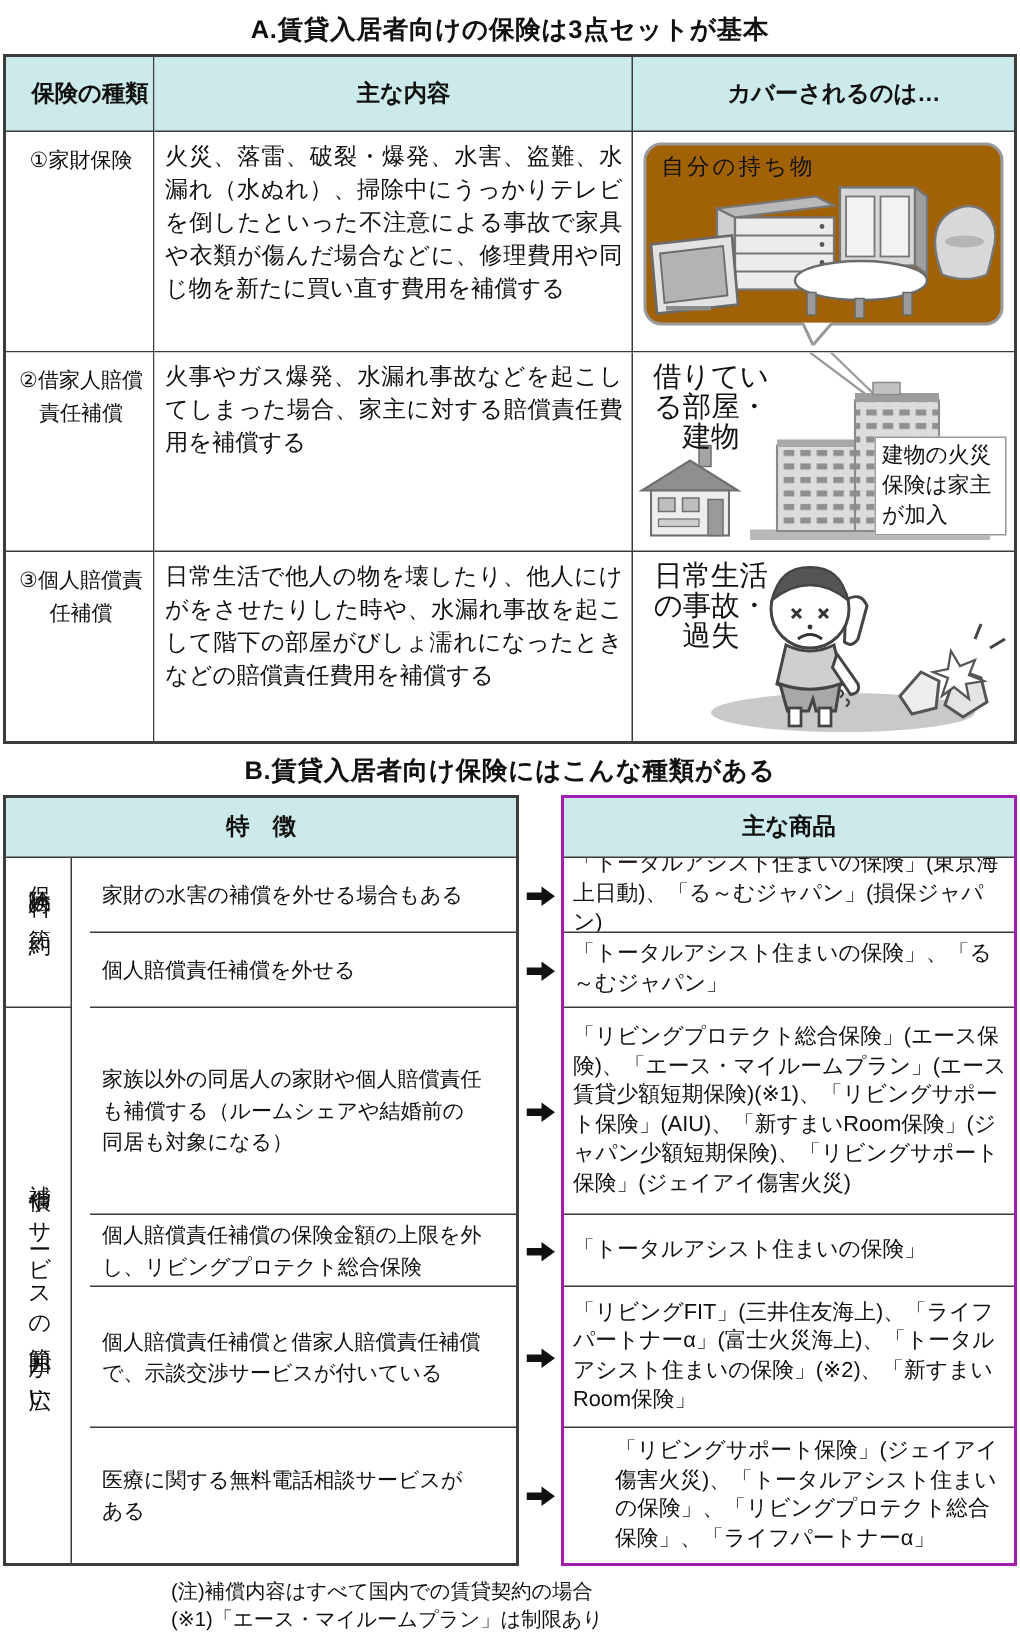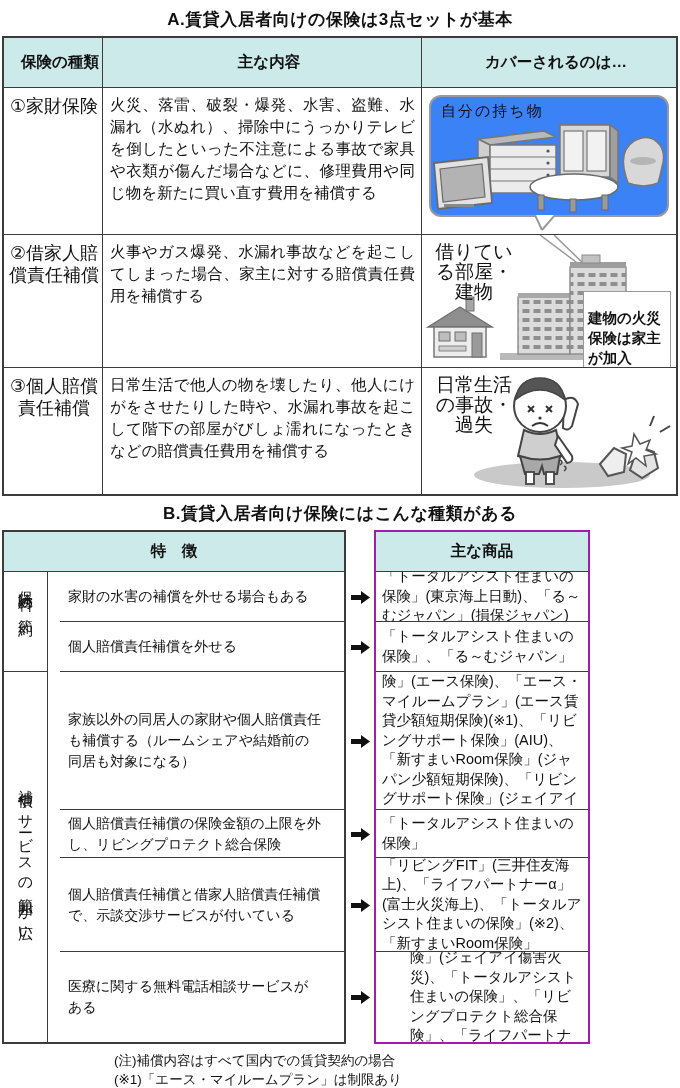--- a/index.html
+++ b/index.html
@@ -16,37 +16,37 @@
   
   .grid-a {
     display: grid; grid-template-columns: 99px 319px 1fr;
     grid-template-rows: 50px 147px 133px 126px;
     border: 2px solid #3c3c3c; width: 676px;
   }
   .cell { border-right: 1px solid #3c3c3c; border-bottom: 1px solid #3c3c3c; overflow: hidden; position: relative; background: #fff; padding-left: 14px; }
   .cell.last-col { border-right: none; }
   .cell.last-row { border-bottom: none; }
   .hdr { background: #cdeaea; font-weight: bold; font-size: 15.5px; display: flex; align-items: center; justify-content: center; }
-  .type-cell { font-size: 18px; line-height: 22px; padding: 7px 3px 0 5px; text-align: center; }
+  .type-cell { font-size: 14px; line-height: 22px; padding: 7px 3px 0 5px; text-align: center; }
   .desc-cell { font-size: 15.5px; line-height: 22px; padding: 6px 6px 0 7px; text-align: justify; }
   .pic-cell { padding: 0; }
   .pic-label { position: absolute; top: 7px; left: 9px; width: 86px; font-size: 19px; line-height: 20px; z-index: 3; text-align: center; }
 
   
   .bubble { position: absolute; left: 7px; top: 7px; right: 7px; height: 122px;
-            border: 2px solid #9a9a9a; border-radius: 12px; background: #3b82f6; }
+            border: 2px solid #9a9a9a; border-radius: 12px; background: #a16207; }
   .bubble-label { position: absolute; top: 5px; left: 10px; font-size: 15px; letter-spacing: 2px; }
   .bubble-tail { position: absolute; left: 44%; top: 118px; z-index: 2; }
   .furniture { position: absolute; right: 3px; bottom: 2px; }
 
   .callout-box { position: absolute; right: 5px; top: 56px; width: 88px; background: #fff;
-                 border: 1.5px solid #9a9a9a; padding: 16px 4px; font-size: 14.5px; line-height: 20px; z-index: 3; font-weight: bold; }
-
-  
-  .sec-b { display: flex; width: 588px; }
+                 border: 1.5px solid #9a9a9a; padding: 2px 4px; font-size: 14.5px; line-height: 20px; z-index: 3; }
+
+  
+  .sec-b { display: flex; width: 676px; }
   .grid-b-left {
     display: grid; grid-template-columns: 44px 1fr;
     grid-template-rows: 40px 50px 50px 138px 48px 94px 90px;
     border: 2px solid #3c3c3c; width: 344px; flex: 0 0 344px;
   }
   .grid-b-right {
     display: grid; grid-template-columns: 1fr;
     grid-template-rows: 40px 50px 50px 138px 48px 94px 90px;
     border: 2px solid #a21caf; flex: 1;
   }

